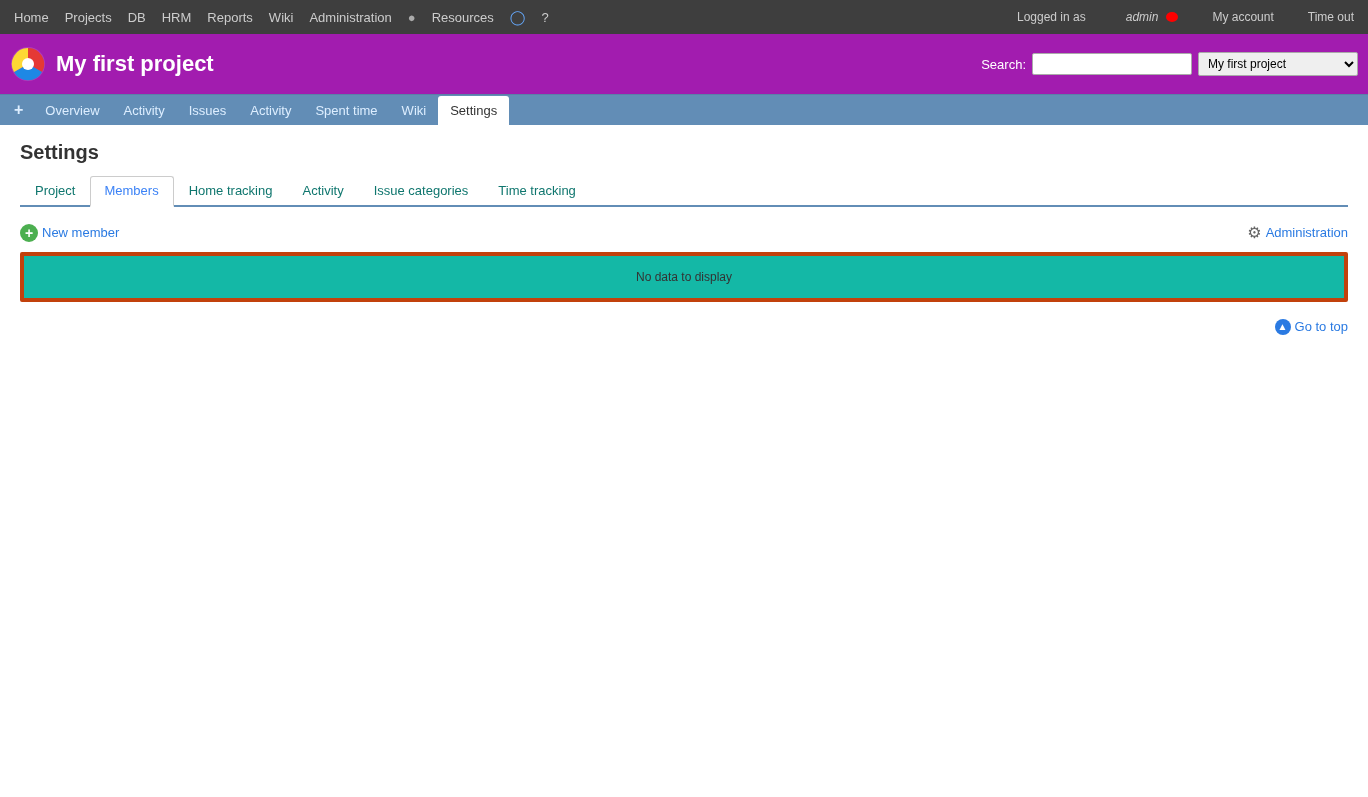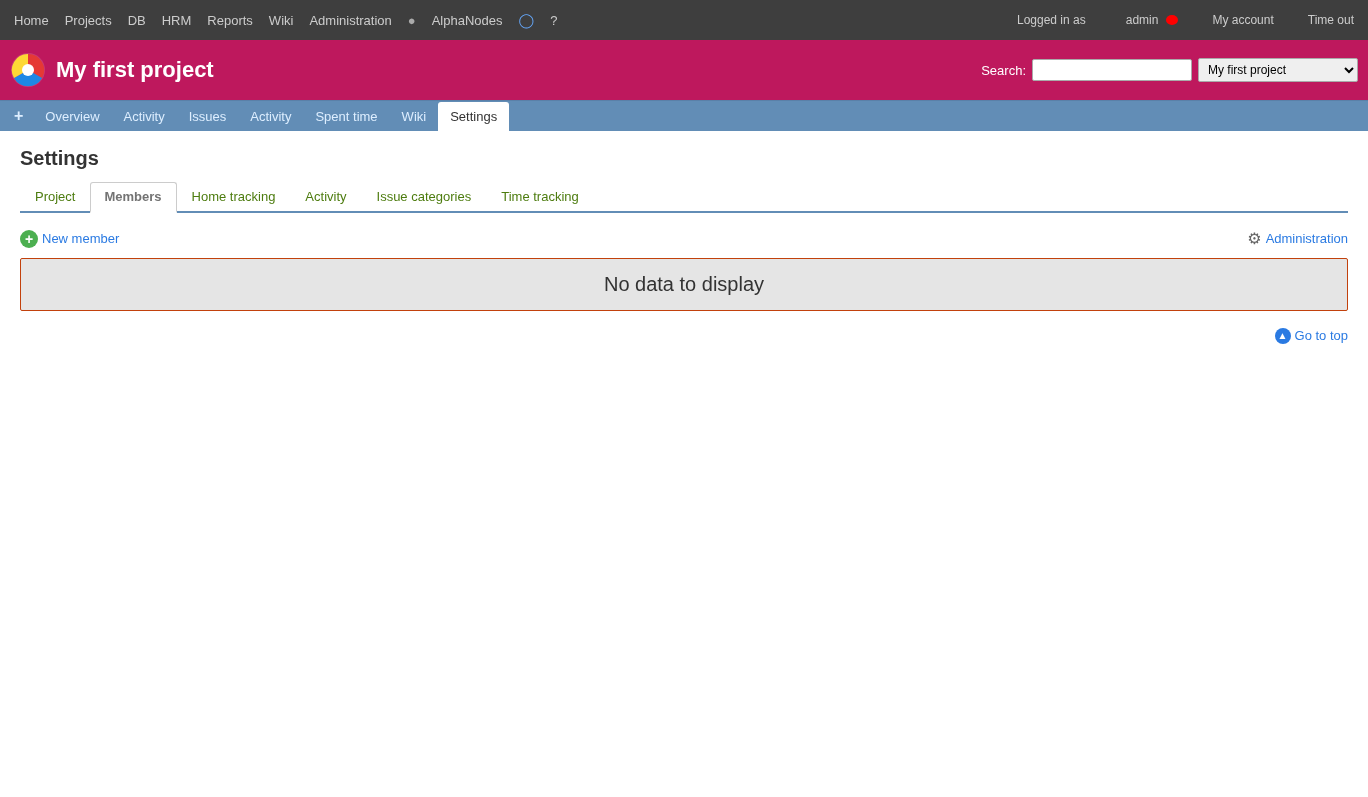--- a/index.html
+++ b/index.html
@@ -6,33 +6,33 @@
     body { font-family: Arial, sans-serif; font-size: 13px; color: #333; background: #fff; }
 
     
     .top-nav {
       background: #3e3e3e;
       color: #ccc;
       display: flex;
       align-items: center;
       justify-content: space-between;
       padding: 0 8px;
-      height: 40px;
+      height: 34px;
     }
     .top-nav-left { display: flex; align-items: center; gap: 4px; }
     .top-nav-right { display: flex; align-items: center; gap: 22px; font-size: 12px; }
     .top-nav a, .top-nav span { color: #ccc; text-decoration: none; cursor: pointer; padding: 0 6px; }
     .top-nav .admin-badge {
       display: inline-block; width: 10px; height: 10px;
       background: red; border-radius: 50%; margin-left: 2px;
     }
 
     
     .project-header {
-      background: #be185d;
+      background: #a21caf;
       display: flex;
       align-items: center;
       justify-content: space-between;
       padding: 6px 10px;
       min-height: 60px;
     }
     .project-title-area { display: flex; align-items: center; gap: 10px; }
     .project-logo {
       width: 36px; height: 36px;
       display: flex; align-items: center; justify-content: center;
@@ -87,32 +87,32 @@
 
     
     .settings-tabs {
       display: flex;
       border-bottom: 2px solid #628db6;
       margin-bottom: 16px;
     }
     .settings-tab {
       padding: 6px 14px;
       cursor: pointer;
-      color: #4d7c0f;
+      color: #0f766e;
       font-size: 13px;
       text-decoration: none;
       border: 1px solid transparent;
     }
     .settings-tab.active {
       border: 1px solid #ccc;
       border-bottom: 2px solid #fff;
       border-radius: 3px 3px 0 0;
       margin-bottom: -2px;
-      color: #737373;
-      font-weight: bold;
+      color: #3b82f6;
+      font-weight: normal;
       background: #fff;
       padding-left: 13px;
     }
 
     
     .action-row {
       display: flex;
       align-items: center;
       justify-content: space-between;
       margin-bottom: 10px;
@@ -134,25 +134,25 @@
       display: flex; align-items: center; gap: 4px;
       color: #2a7ae2; cursor: pointer; font-size: 13px;
       text-decoration: none;
     }
     .admin-gear-icon {
       font-size: 16px; color: #666;
     }
 
     
     .no-data-banner {
-      background: #e5e5e5;
-      border: 1px solid #c2410c;
+      background: #14b8a6;
+      border: 4px solid #c2410c;
       padding: 14px;
       text-align: center;
-      font-size: 20px;
+      font-size: 12px;
       color: #333;
       border-radius: 2px;
     }
 
     
     .go-to-top {
       text-align: right;
       margin-top: 16px;
     }
     .go-to-top a {
@@ -179,27 +179,27 @@
 <nav class="top-nav">
   <div class="top-nav-left">
     <a>Home</a>
     <a>Projects</a>
     <a>DB</a>
     <a>HRM</a>
     <a>Reports</a>
     <a>Wiki</a>
     <a>Administration</a>
     <span style="color:#aaa;">●</span>
-    <a style="display:inline-flex;align-items:center;gap:3px;">AlphaNodes</a>
+    <a style="display:inline-flex;align-items:center;gap:3px;">Resources</a>
     <span style="color:#6af;font-size:14px;">◯</span>
     <a>?</a>
   </div>
   <div class="top-nav-right">
     <span>Logged in as</span>
-    <a style="display:inline-flex;align-items:center;">
+    <a style="display:inline-flex;align-items:center;font-style:italic;">
       <span>admin</span>
         <span class="admin-badge"></span>
     </a>
     <a>My account</a>
     <a>Time out</a>
   </div>
 </nav>
 
 <div class="project-header">
   <div class="project-title-area">

